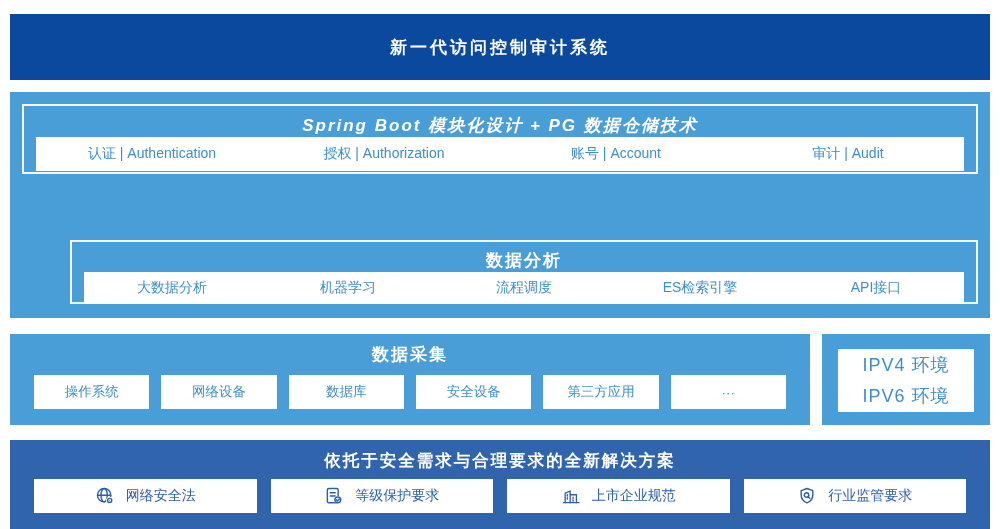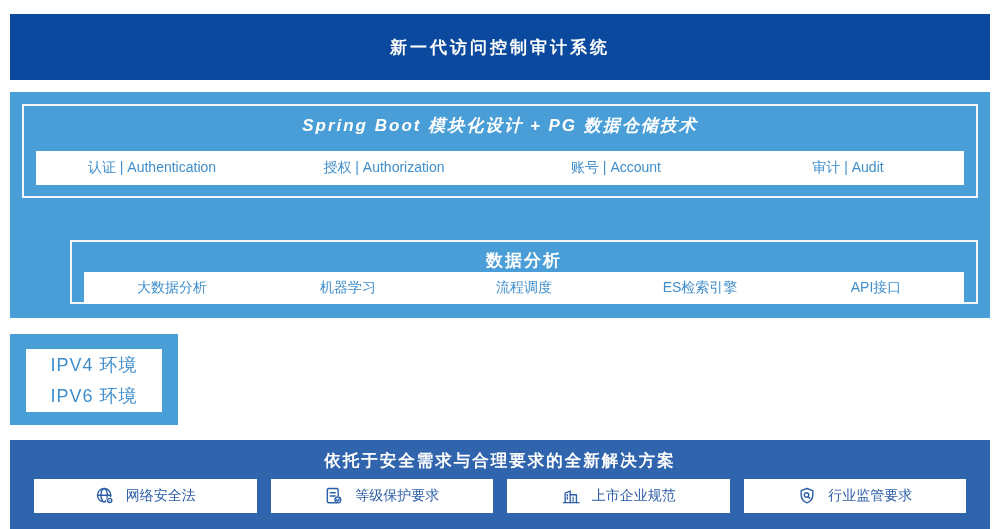--- a/index.html
+++ b/index.html
@@ -17,21 +17,21 @@
   
   .platform{
     margin-top:12px;height:226px;background:var(--panel-bg,#4a9ed7);
     box-sizing:border-box;padding:12px 12px 14px;
     display:flex;flex-direction:column;justify-content:space-between;
   }
   .framed{
     border:2px solid rgba(255,255,255,.92);box-sizing:border-box;
     display:flex;flex-direction:column;justify-content:space-between;
   }
-  .spring{height:94px;padding:9px 12px 11px;}
+  .spring{height:70px;padding:9px 12px 11px;}
   .analysis{height:64px;padding:8px 12px 0;margin-left:48px;}
   .sec-title{
     color:#fff;text-align:center;font-weight:bold;font-size:17px;letter-spacing:2px;
     line-height:1.3;white-space:nowrap;
   }
   .italic{font-style:italic;}
   .module-row{display:flex;}
   .module{
     flex:1;background:#fff;display:flex;align-items:center;justify-content:center;
     color:var(--module-text,#3f8ecb);font-size:14px;white-space:nowrap;
@@ -96,20 +96,31 @@
         <div class="module">流程调度</div>
         <div class="module">ES检索引擎</div>
         <div class="module">API接口</div>
       </div>
     </section>
 
   </div>
 
   <div class="collect-row">
 
+    <section class="collect">
+      <div class="sec-title">数据采集</div>
+      <div class="module-row">
+        <div class="module">操作系统</div>
+        <div class="module">网络设备</div>
+        <div class="module">数据库</div>
+        <div class="module">安全设备</div>
+        <div class="module">第三方应用</div>
+        <div class="module">···</div>
+      </div>
+    </section>
 
     <aside class="env">
       <div class="env-box">IPV4 环境</div>
       <div class="env-box">IPV6 环境</div>
     </aside>
 
   </div>
 
   <section class="solution">
     <div class="sec-title">依托于安全需求与合理要求的全新解决方案</div>

